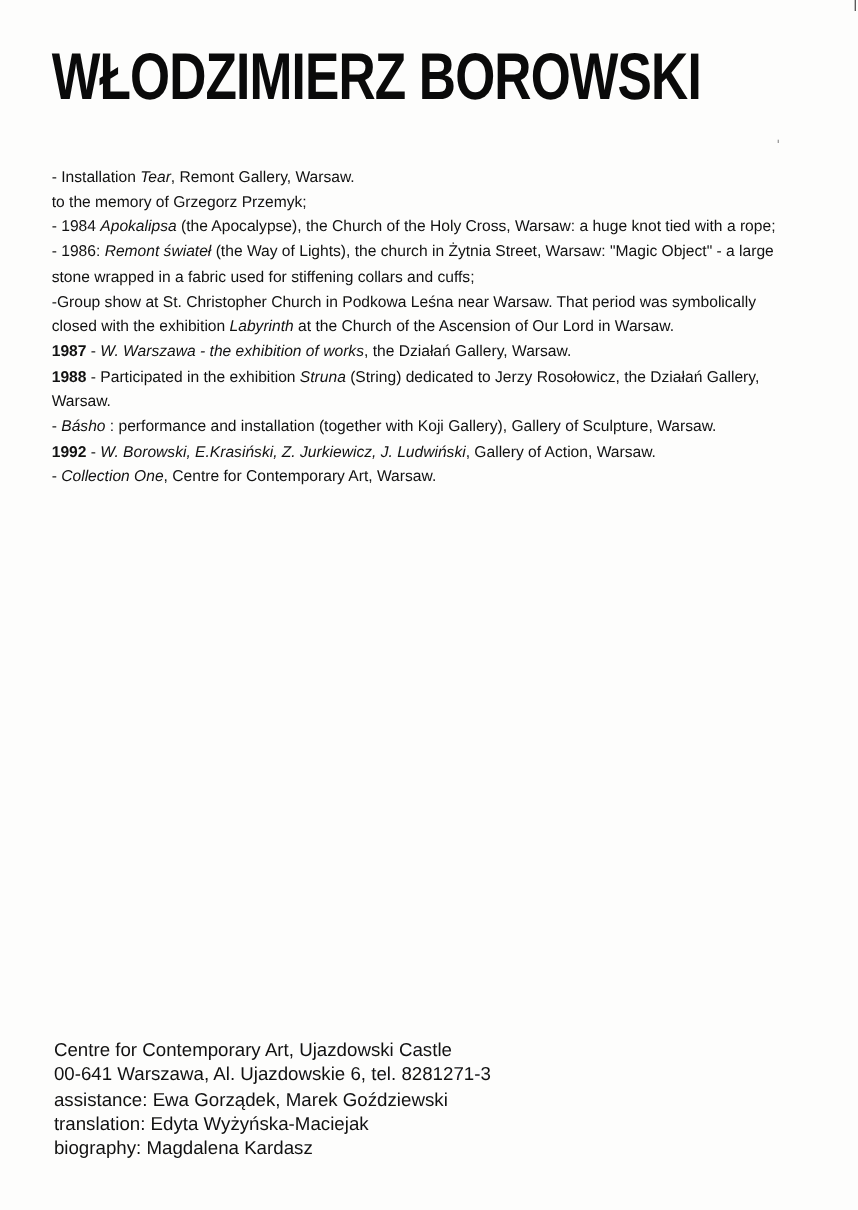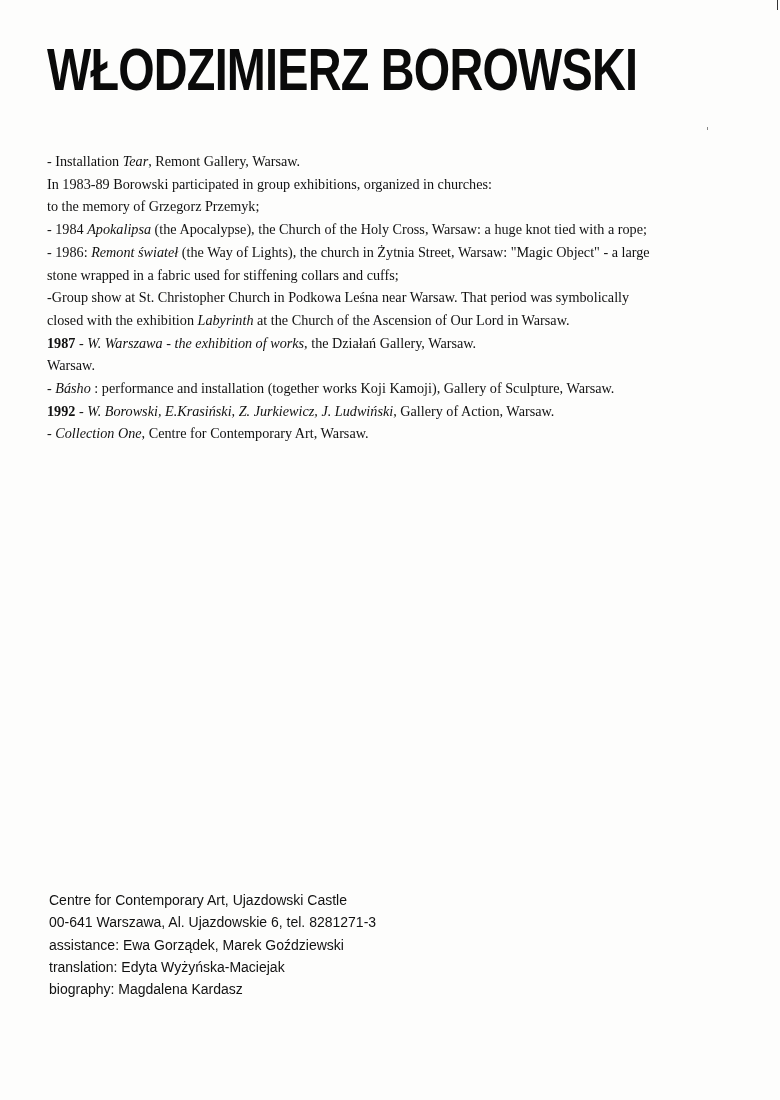--- a/index.html
+++ b/index.html
@@ -11,47 +11,47 @@
     position: absolute; left: 47px; top: 40px;
     font-family: "Liberation Sans", sans-serif; font-weight: bold;
     font-size: 60px; letter-spacing: -1px; line-height: 1;
     transform: scaleX(0.78); transform-origin: left top;
     color: #0a0a0a; white-space: nowrap;
   }
   .body-text {
     position: absolute; left: 47px; top: 150px; width: 690px;
     font-size: 14.2px; line-height: 22.7px;
   }
-  .line { white-space: nowrap; font-family: Liberation Serif, serif; }
+  .line { white-space: nowrap; }
   .b { font-weight: bold; margin-top: 40px; }
   .i { font-style: italic; }
   .footer {
-    position: absolute; left: 49px; top: 889px;
-    font-size: 14px; line-height: 22.3px;
+    position: absolute; left: 49px; top: 944px;
+    font-size: 17px; line-height: 22.3px;
   }
   .edge-mark { position: absolute; right: 2px; top: 0; width: 1px; height: 10px; background: #333; }
   .speck { position: absolute; left: 707px; top: 127px; width: 1px; height: 3px; background: #888; }
 </style>
 </head>
 <body>
 
 <div class="title">WŁODZIMIERZ BOROWSKI</div>
 
 <div class="body-text" id="body-text">
     <div class="line"><span>- Installation </span><span class="i">Tear</span><span>, Remont Gallery, Warsaw.</span></div>
-    <div class="line"><span>In 1983-89 Borowski participated in group exhibitions, organized in churches:</span></div>
     <div class="line"><span>to the memory of Grzegorz Przemyk;</span></div>
     <div class="line"><span>- 1984 </span><span class="i">Apokalipsa</span><span> (the Apocalypse), the Church of the Holy Cross, Warsaw: a huge knot tied with a rope;</span></div>
     <div class="line"><span>- 1986: </span><span class="i">Remont świateł</span><span> (the Way of Lights), the church in Żytnia Street, Warsaw: "Magic Object" - a large</span></div>
     <div class="line"><span>stone wrapped in a fabric used for stiffening collars and cuffs;</span></div>
     <div class="line"><span>-Group show at St. Christopher Church in Podkowa Leśna near Warsaw. That period was symbolically</span></div>
     <div class="line"><span>closed with the exhibition </span><span class="i">Labyrinth</span><span> at the Church of the Ascension of Our Lord in Warsaw.</span></div>
     <div class="line"><span class="b">1987</span><span> - </span><span class="i">W. Warszawa - the exhibition of works</span><span>, the Działań Gallery, Warsaw.</span></div>
+    <div class="line"><span class="b">1988</span><span> - Participated in the exhibition </span><span class="i">Struna</span><span> (String) dedicated to Jerzy Rosołowicz, the Działań Gallery,</span></div>
     <div class="line"><span>Warsaw.</span></div>
-    <div class="line"><span>- </span><span class="i">Básho</span><span> : performance and installation (together works Koji Kamoji), Gallery of Sculpture, Warsaw.</span></div>
+    <div class="line"><span>- </span><span class="i">Básho</span><span> : performance and installation (together with Koji Gallery), Gallery of Sculpture, Warsaw.</span></div>
     <div class="line"><span class="b">1992</span><span> - </span><span class="i">W. Borowski, E.Krasiński, Z. Jurkiewicz, J. Ludwiński</span><span>, Gallery of Action, Warsaw.</span></div>
     <div class="line"><span>- </span><span class="i">Collection One</span><span>, Centre for Contemporary Art, Warsaw.</span></div>
   </div>
 
 <div class="footer">
   <div>Centre for Contemporary Art, Ujazdowski Castle</div>
   <div>00-641 Warszawa, Al. Ujazdowskie 6, tel. 8281271-3</div>
   <div>assistance: Ewa Gorządek, Marek Goździewski</div>
   <div>translation: Edyta Wyżyńska-Maciejak</div>
   <div>biography: Magdalena Kardasz</div>

